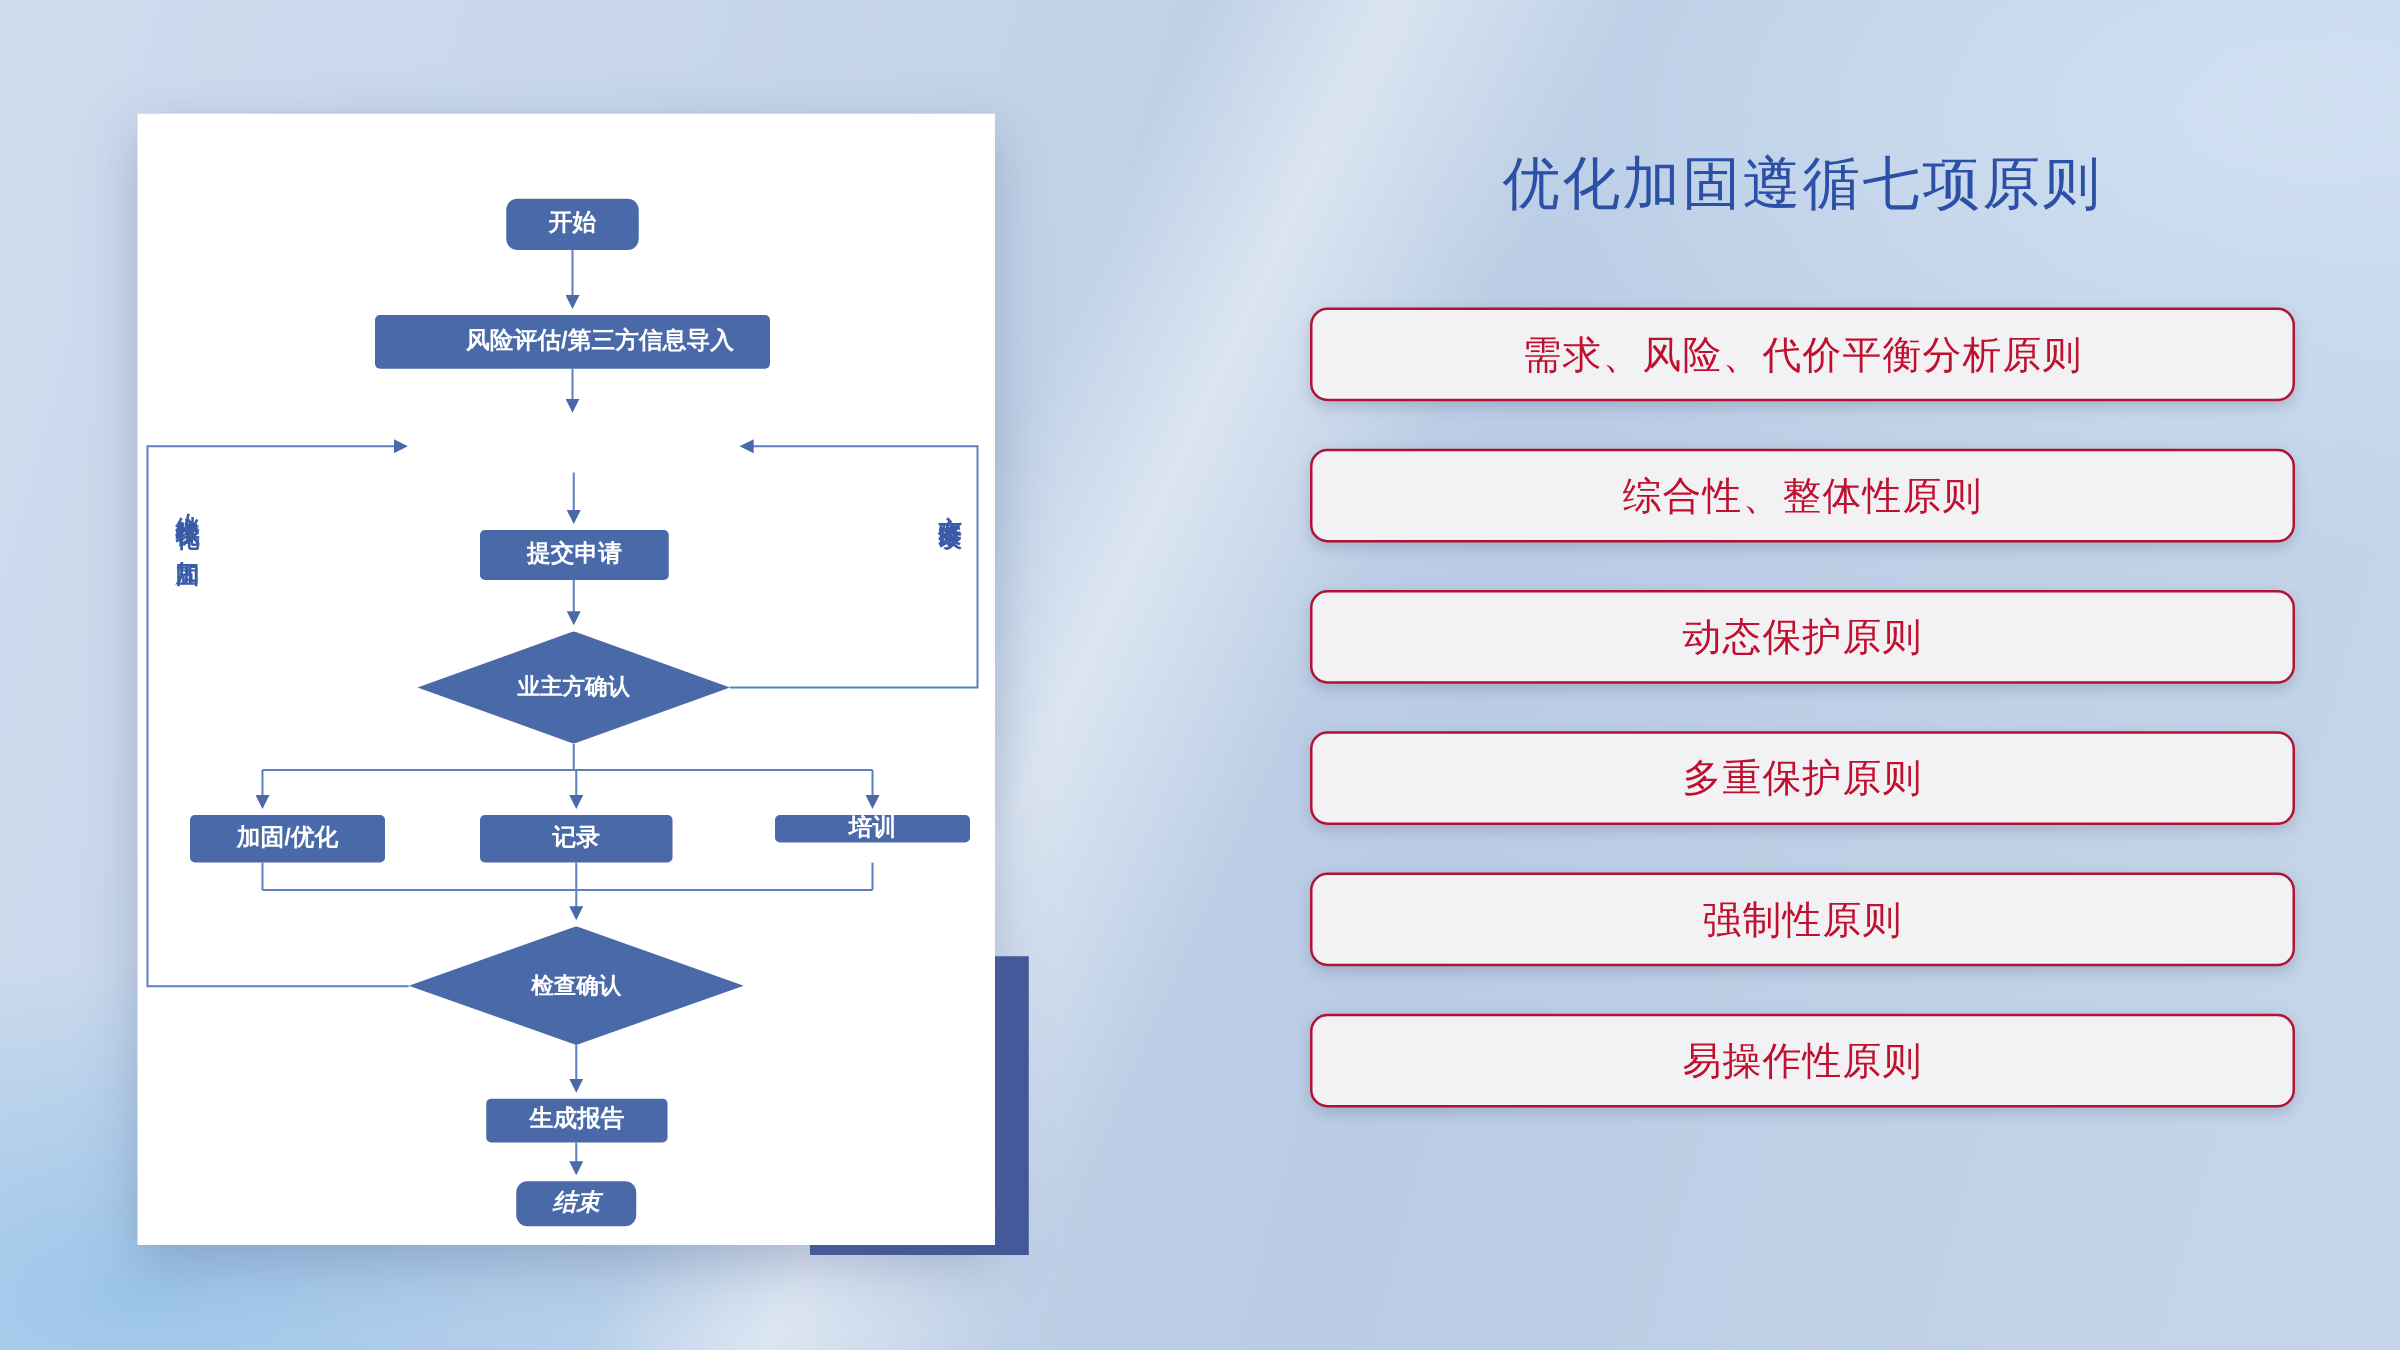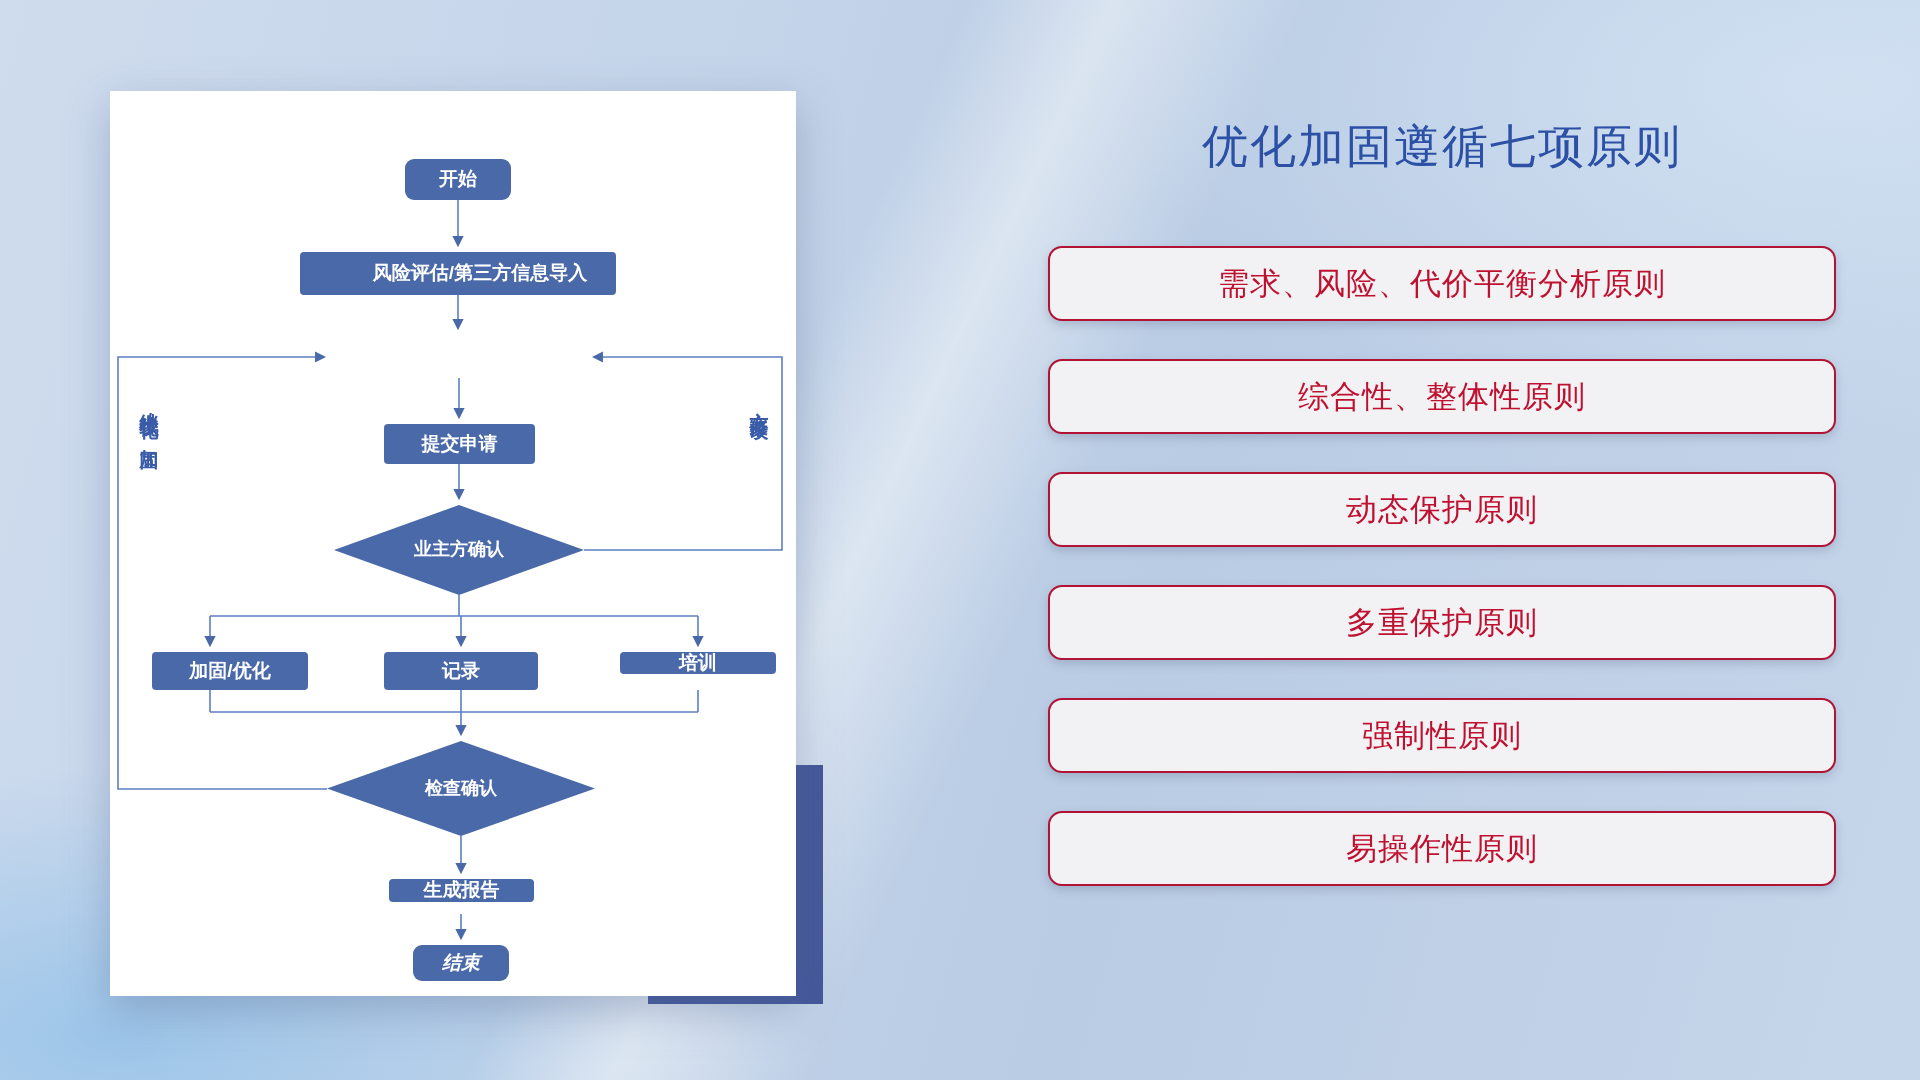--- a/index.html
+++ b/index.html
@@ -113,21 +113,21 @@
     <div class="node diamond" style="left:224px; top:414px; width:250px; height:90px;text-align:center;">业主方确认</div>
 
     <div class="node rect" style="left:22px;  top:561px; width:156px; height:38px;margin-left:20px;">加固/优化</div>
 
     <div class="node rect" style="left:274px; top:561px; width:154px; height:38px;">记录</div>
 
     <div class="node rect" style="left:510px; top:561px; width:156px; height:22px;">培训</div>
 
     <div class="node diamond" style="left:217px; top:650px; width:268px; height:95px;">检查确认</div>
 
-    <div class="node rect" style="left:279px; top:788px; width:145px; height:23px;">生成报告</div>
+    <div class="node rect" style="left:279px; top:788px; width:145px; height:35px;">生成报告</div>
 
     <div class="node rounded" style="left:303px; top:854px; width:96px; height:36px;font-style:italic;">结束</div>
 
     <div class="vlabel" style="left:26px; top:306px;">继续优化/加固</div>
 
     <div class="vlabel" style="left:636px; top:306px;">方案修改</div>
   </div>
 
   <div class="title">优化加固遵循七项原则</div>
 

